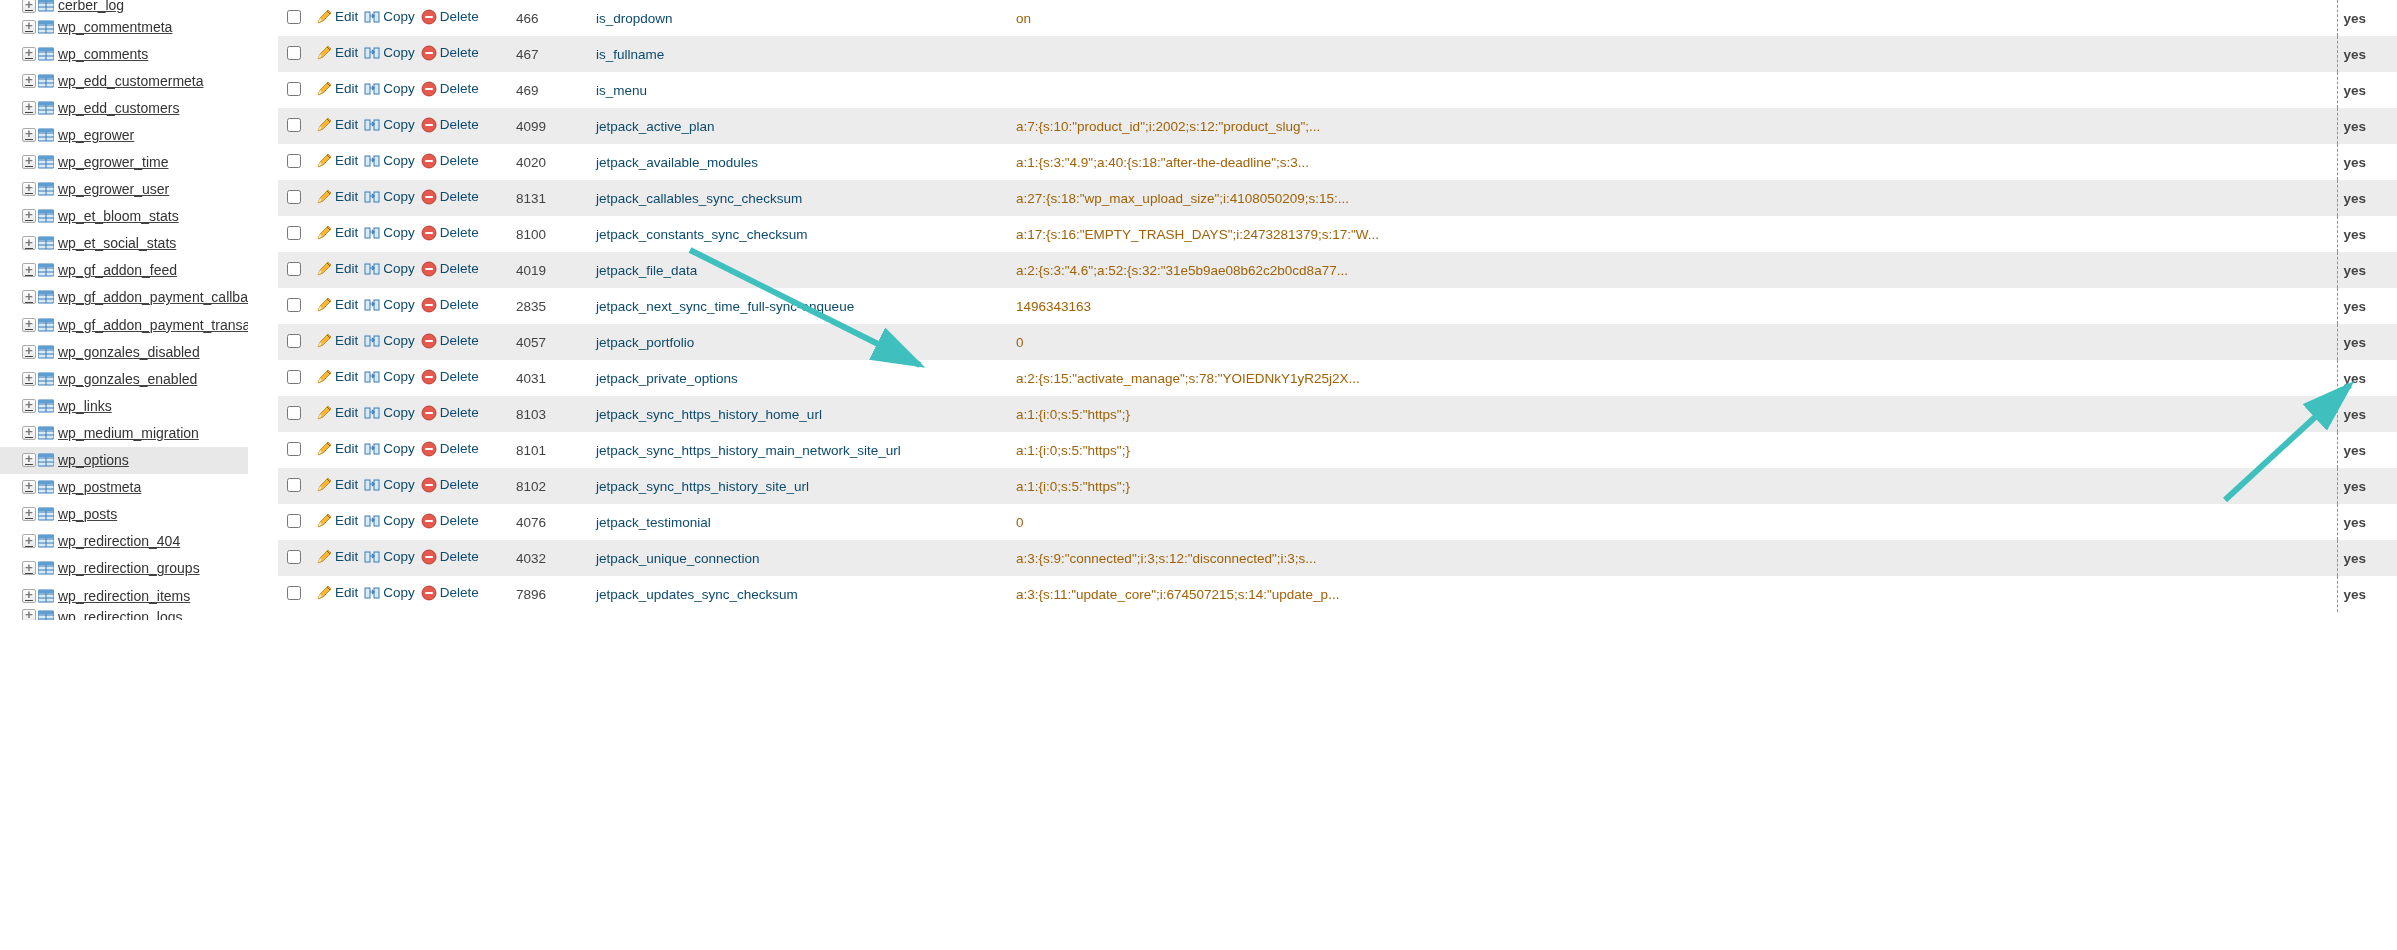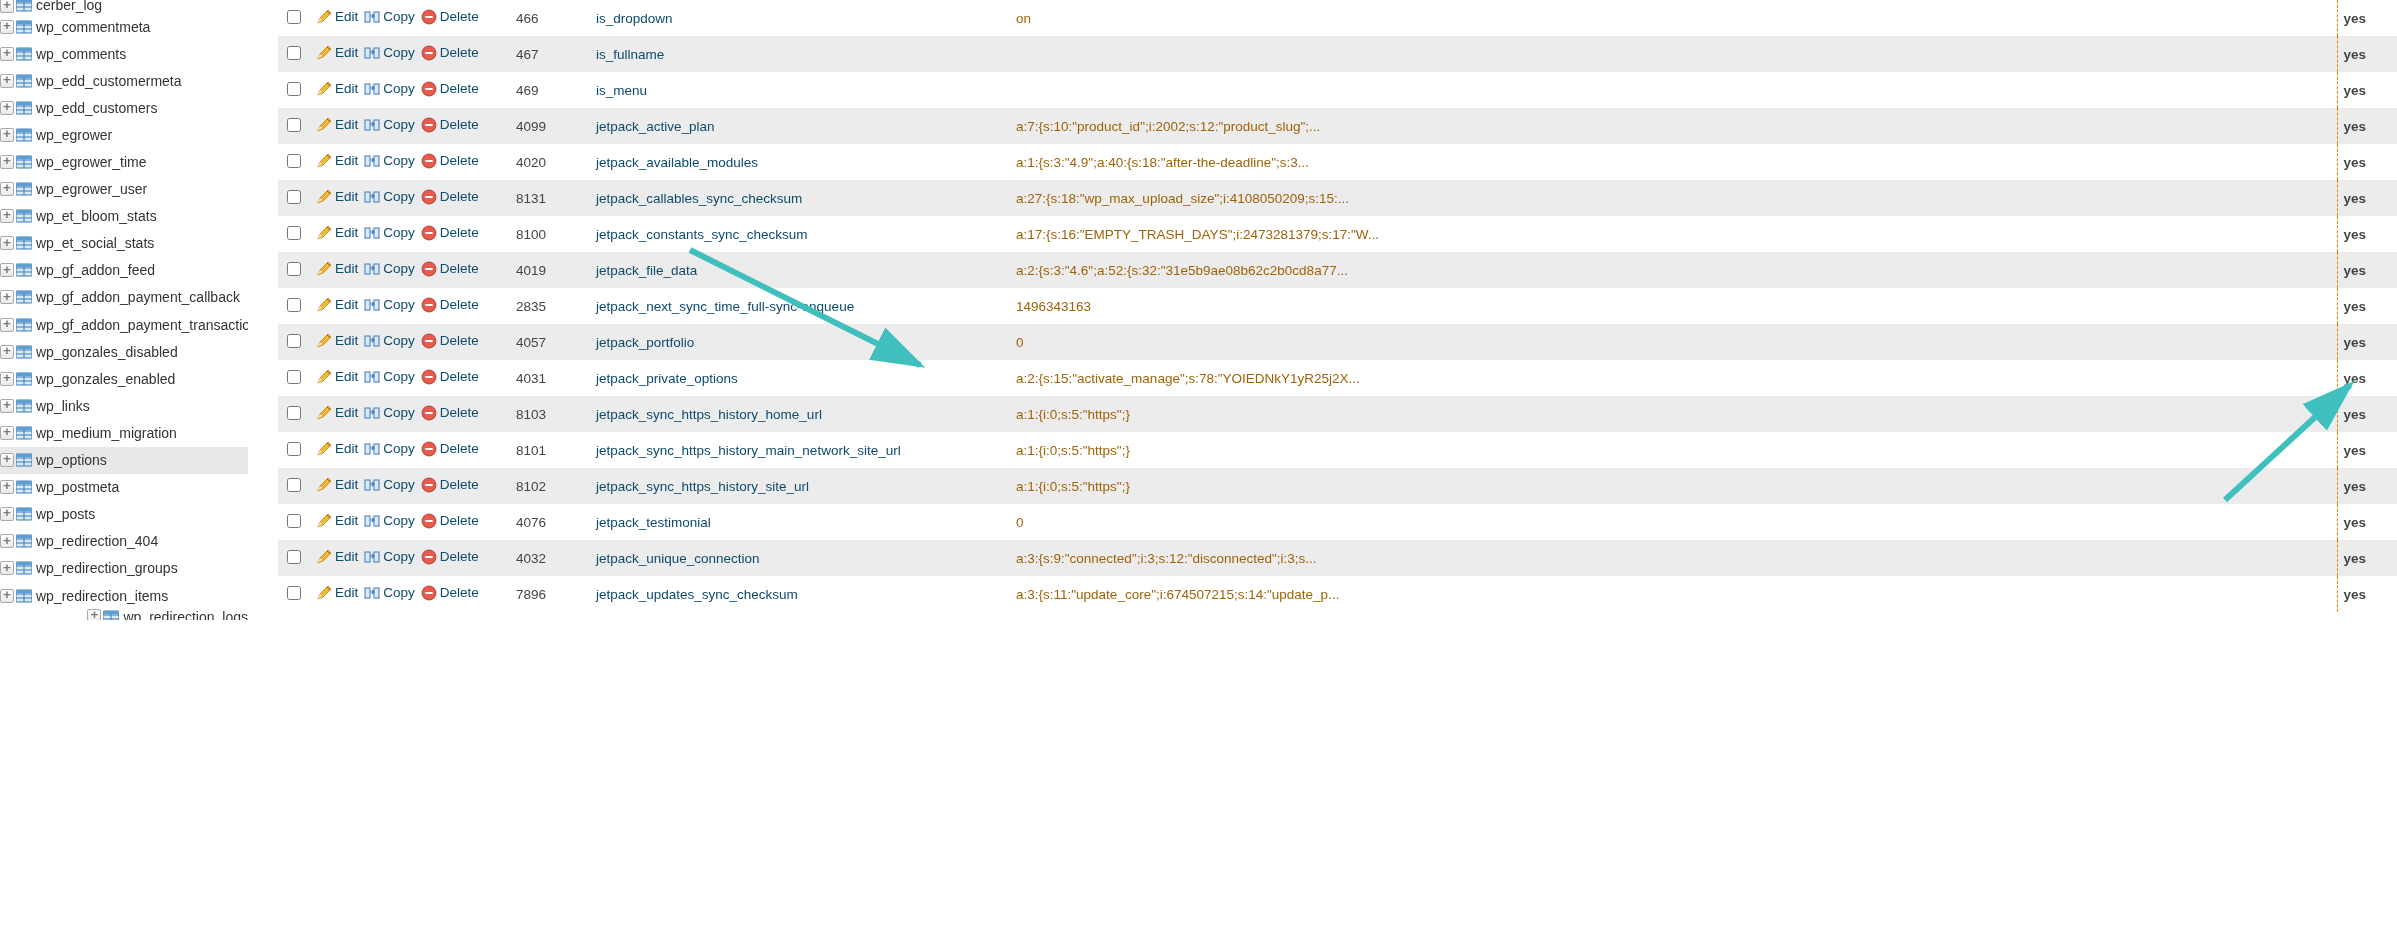--- a/index.html
+++ b/index.html
@@ -19,22 +19,24 @@
     flex-shrink: 0;
     background: #fff;
     overflow: hidden;
     border-right: 0px solid #ccc;
     padding-top: 0;
   }
   .tree-node {
     display: flex;
     align-items: center;
     height: 27.1px;
+    padding-left: 22px;
     white-space: nowrap;
     cursor: pointer;
+    text-decoration: underline;
   }
   .tree-node.selected {
     background: #e8e8e8;
   }
   .tree-toggle {
     width: 14px;
     height: 14px;
     min-width: 14px;
     background: linear-gradient(#fff,#e8e8e8);
     border: 1px solid #aaa;
@@ -381,21 +383,21 @@
         <span class="tree-toggle"></span>
         <svg class="table-icon" viewBox="0 0 16 16">
           <rect x="0" y="2" width="16" height="12" rx="1" fill="#d9eaf7" stroke="#3b7ab5" stroke-width="1"></rect>
           <line x1="0" y1="6" x2="16" y2="6" stroke="#3b7ab5" stroke-width="1"></line>
           <line x1="0" y1="10" x2="16" y2="10" stroke="#3b7ab5" stroke-width="1"></line>
           <line x1="8" y1="2" x2="8" y2="14" stroke="#3b7ab5" stroke-width="1"></line>
           <rect x="0" y="2" width="16" height="3" fill="#5f9ed1"></rect>
         </svg>
         <span class="tree-label">wp_redirection_items</span>
       </div>
-      <div class="tree-node" style="height: 11px; align-items: flex-start; overflow: hidden; justify-content: flex-end;">
+      <div class="tree-node" style="height: 11px; align-items: flex-start; overflow: hidden;">
         <span class="tree-toggle"></span>
         <svg class="table-icon" viewBox="0 0 16 16">
           <rect x="0" y="2" width="16" height="12" rx="1" fill="#d9eaf7" stroke="#3b7ab5" stroke-width="1"></rect>
           <line x1="0" y1="6" x2="16" y2="6" stroke="#3b7ab5" stroke-width="1"></line>
           <line x1="0" y1="10" x2="16" y2="10" stroke="#3b7ab5" stroke-width="1"></line>
           <line x1="8" y1="2" x2="8" y2="14" stroke="#3b7ab5" stroke-width="1"></line>
           <rect x="0" y="2" width="16" height="3" fill="#5f9ed1"></rect>
         </svg>
         <span class="tree-label">wp_redirection_logs</span>
       </div>

